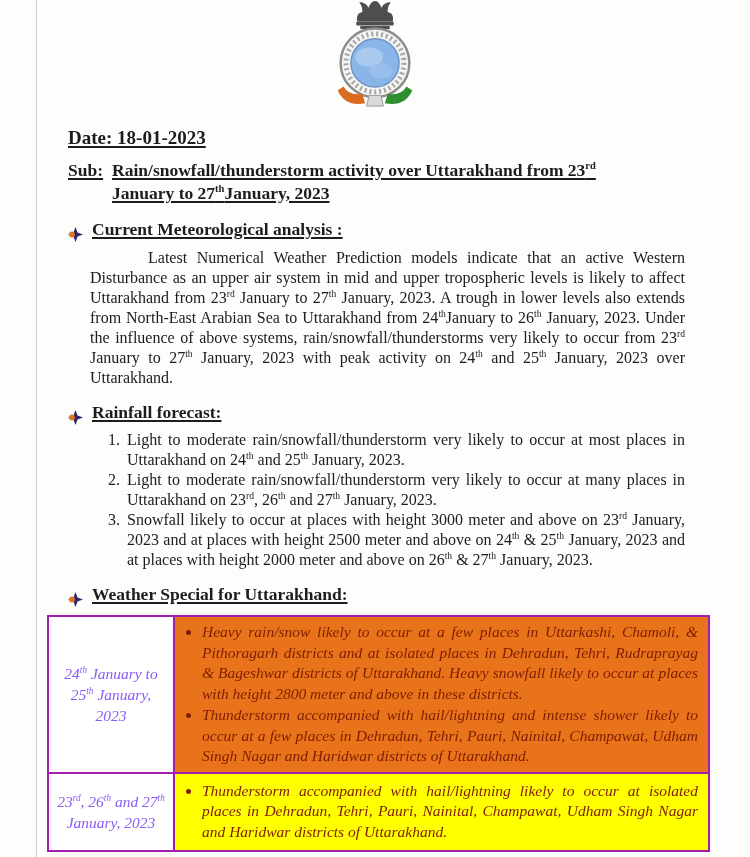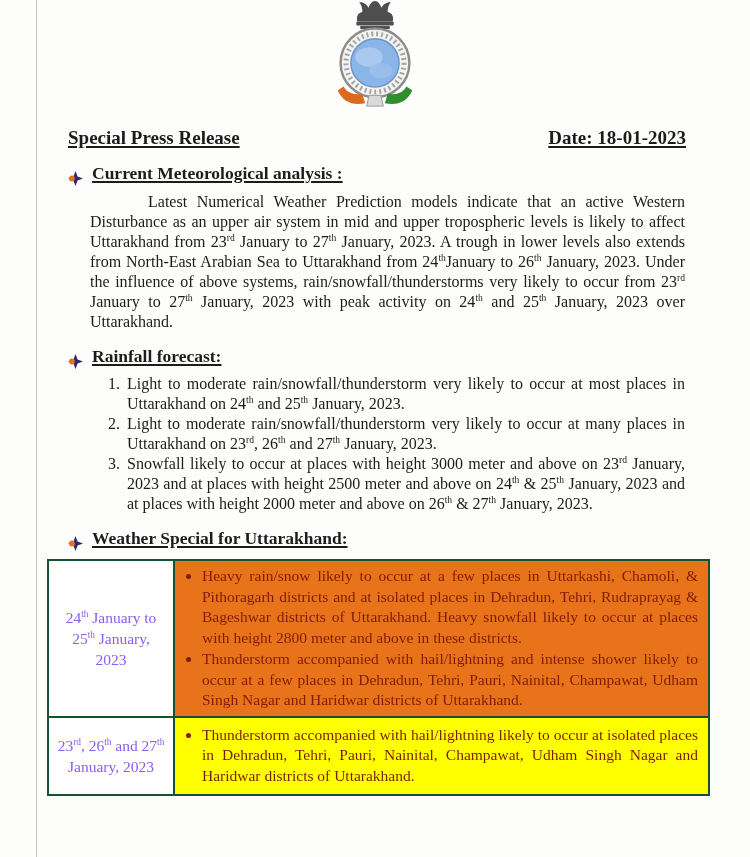--- a/index.html
+++ b/index.html
@@ -73,21 +73,21 @@
   }
   .num-list li { text-align: justify; padding-left: 3px; margin: 0; }
 
   .warning-table {
     border-collapse: collapse;
     margin: 8px 0 0 -21px;
     width: 663px;
     font-size: 15.5px;
     border: 2px solid #1f1f1f;
   }
-  .warning-table td { border: 2px solid #14532d; vertical-align: middle; }
+  .warning-table td { border: 2px solid #a21caf; vertical-align: middle; font-style: italic; }
   .period-cell {
     width: 112px;
     text-align: center;
     padding: 3px 6px;
     background: #ffffff;
     line-height: 21px;
     color: #8b5cf6;
   }
   .warn-cell {
     padding: 4px 10px;
@@ -123,24 +123,30 @@
       <ellipse cx="40" cy="58" rx="14" ry="10" fill="#aecdf0" opacity="0.85"></ellipse>
       <ellipse cx="52" cy="72" rx="12" ry="8" fill="#9fc2ec" opacity="0.7"></ellipse>
 
       <path d="M8 92 q8 17 28 13 l-3 -9.5 q-14 2 -19 -7.5 Z" fill="#d96a1e"></path>
       <path d="M84 92 q-8 17 -28 13 l3 -9.5 q14 2 19 -7.5 Z" fill="#2f8f2f"></path>
       <path d="M40 97 h12 l2.5 11 h-17 Z" fill="#d9d9d9" stroke="#9a9a9a" stroke-width="1"></path>
     </svg>
   </div>
 
   <div class="header-row">
-    <span class="u">Special Press Release</span>
     <span class="u">Date: 18-01-2023</span>
   </div>
 
+  <div class="subject-row">
+    <span class="u">Sub:</span>
+    <span>
+      <span class="u">Rain/snowfall/thunderstorm activity over Uttarakhand from 23<sup>rd</sup></span><br>
+      <span class="u">January to 27<sup>th</sup>January, 2023</span>
+    </span>
+  </div>
 
   <div class="section">
     <div class="section-heading">
       <span class="bullet-icon">
         <svg width="15" height="15" viewBox="0 0 16 16">
             <path d="M8 0 L10.2 5.8 L16 8 L10.2 10.2 L8 16 L5.8 10.2 L0 8 L5.8 5.8 Z" fill="#33256e"></path>
             <circle cx="4.2" cy="8" r="3.1" fill="#e0761f"></circle>
           </svg>
       </span>
       <span class="u">Current Meteorological analysis :</span>

